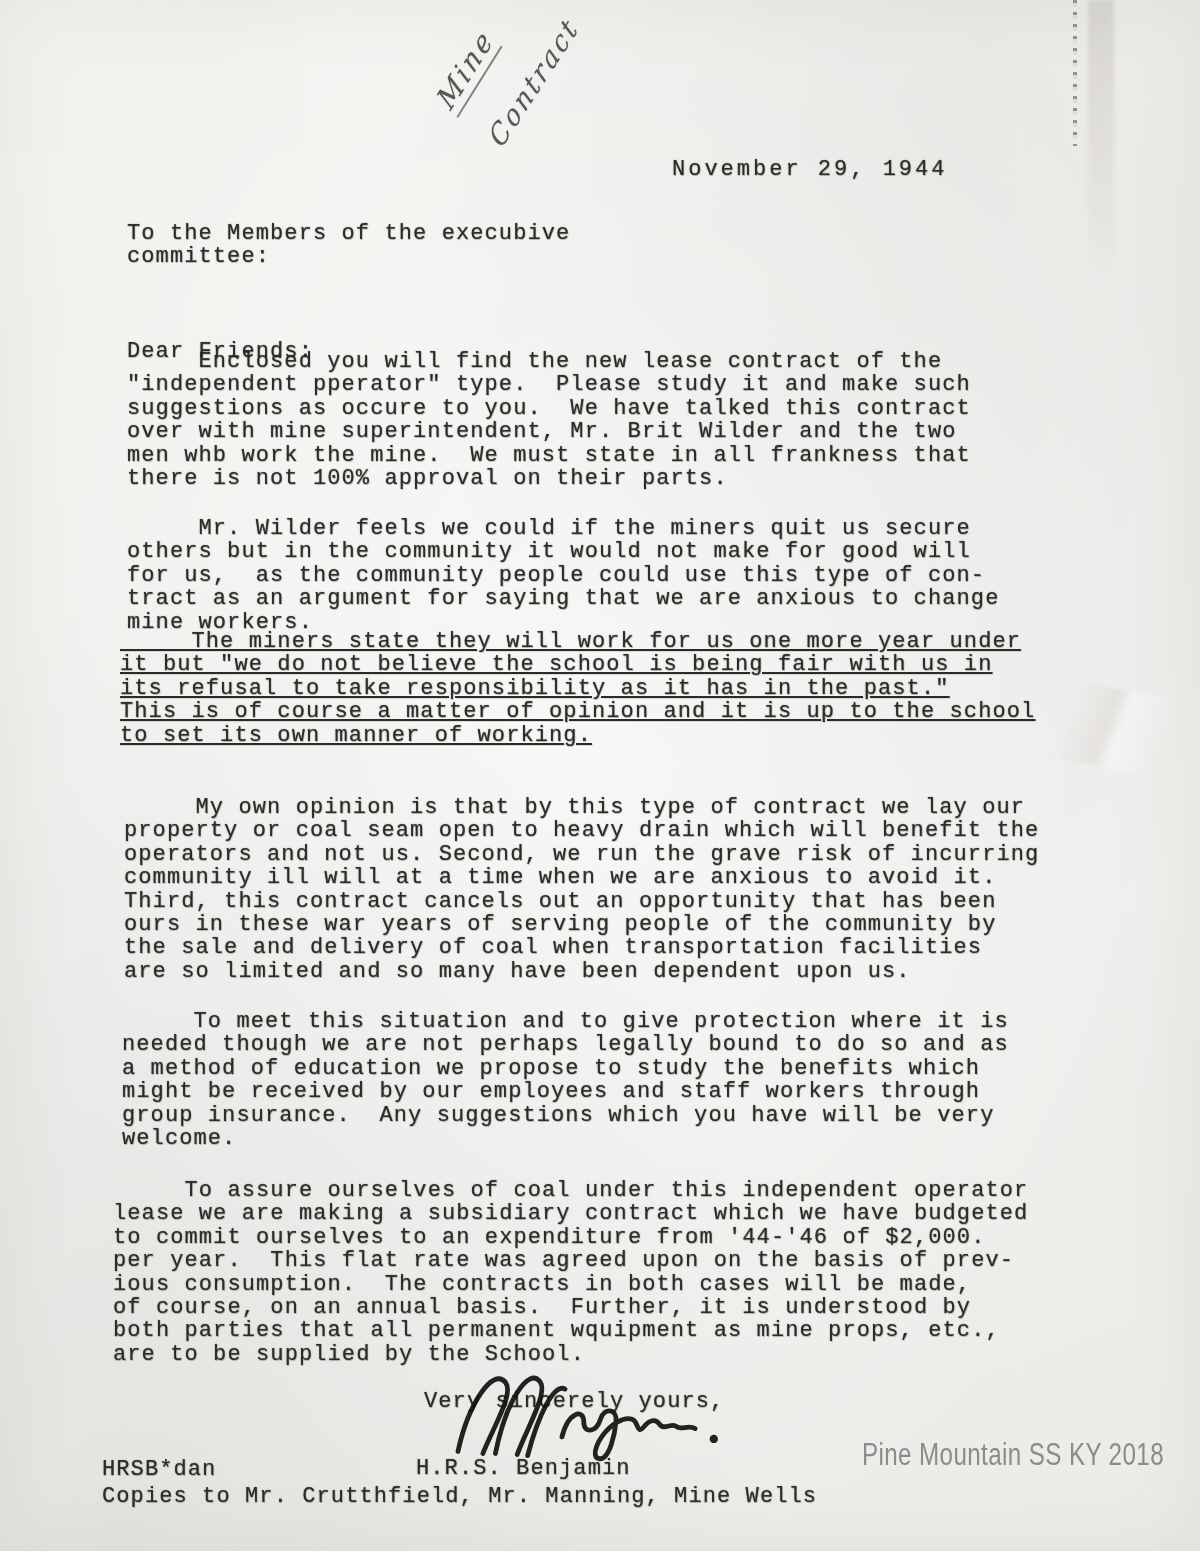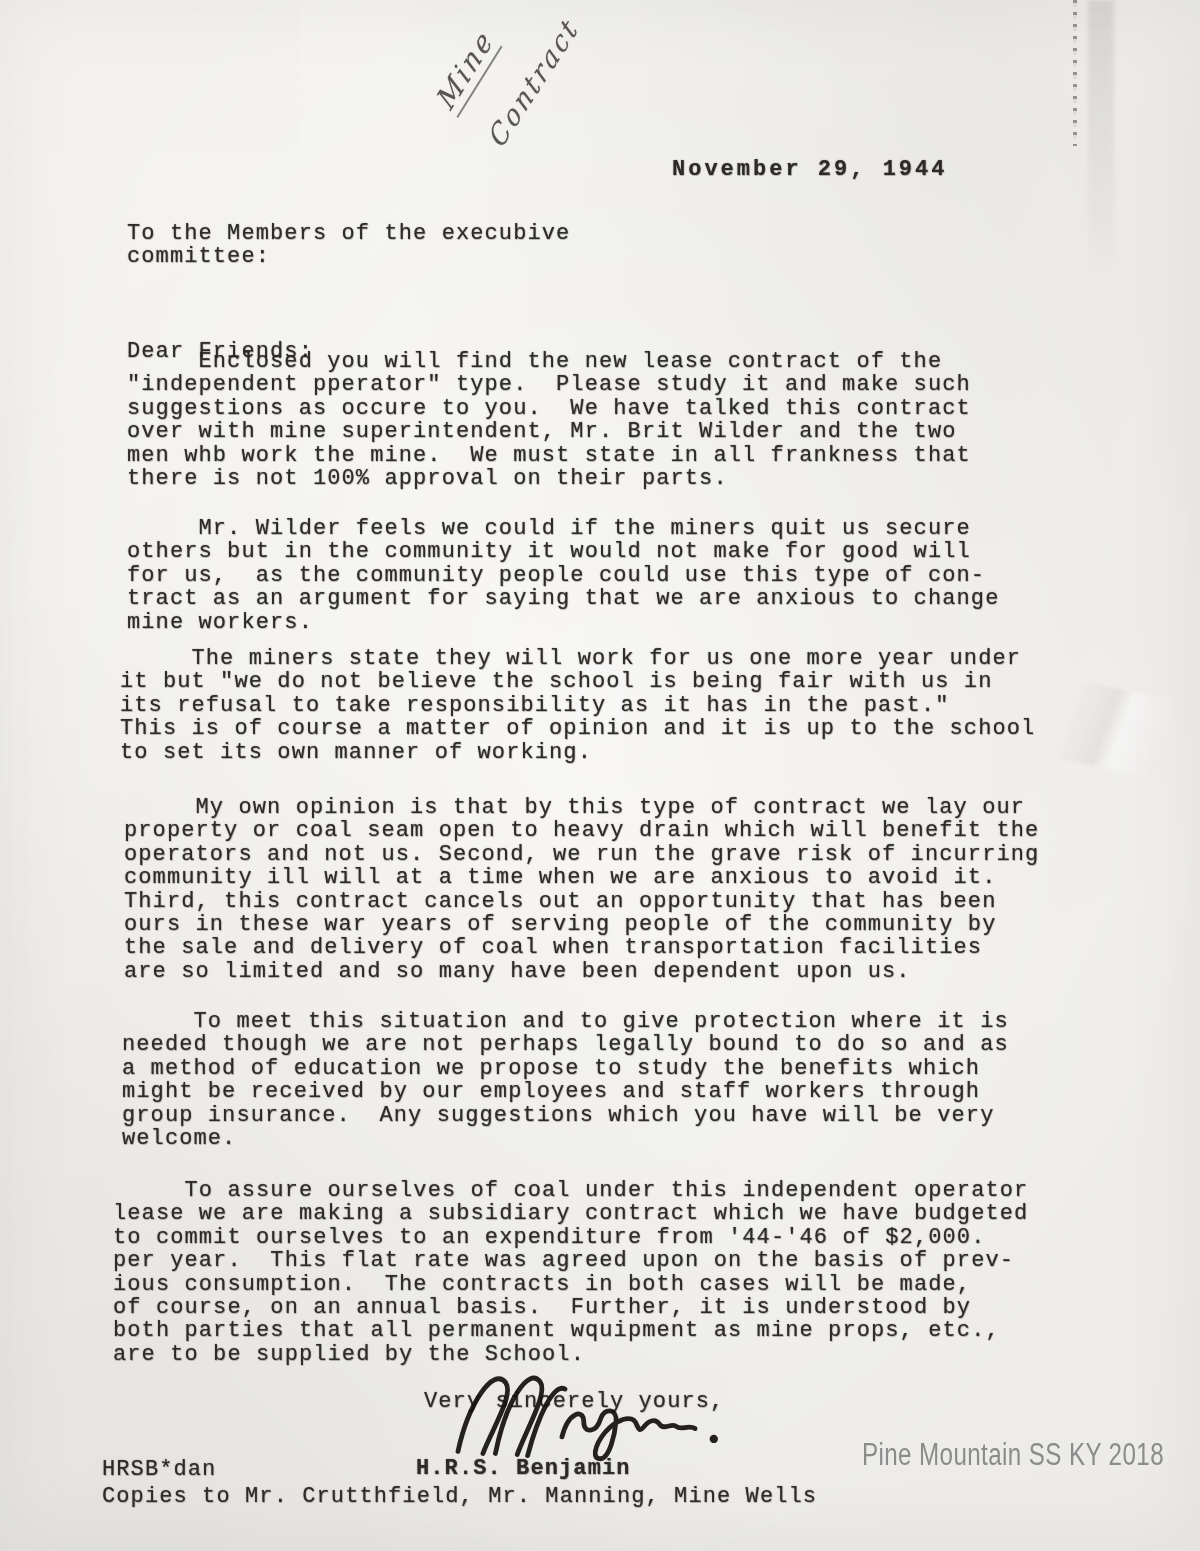--- a/index.html
+++ b/index.html
@@ -22,21 +22,21 @@
   .typed {
     position: absolute;
     white-space: pre;
     font-size: 22px;
     letter-spacing: 1.1px;
     line-height: 23.4px;
     color: rgba(38,35,32,0.90);
     text-shadow: 0 0 1.2px rgba(38,35,32,0.62), 0.6px 0.6px 0 rgba(38,35,32,0.22);
   }
   .recipient { line-height: 23px; }
-  .date-line { letter-spacing: 3px; font-weight: bold; }
+  .date-line { letter-spacing: 3px; }
   .hand {
     position: absolute;
     font-family: "DejaVu Serif", serif;
     font-style: italic;
     color: rgba(72,70,68,0.82);
     transform-origin: left bottom;
     letter-spacing: 3px;
     text-shadow: 0 0 0.8px rgba(72,70,68,0.5);
   }
   .hand-word-1 { left: 458px; top: 82px; font-size: 28px; transform: rotate(-58deg) skewX(-10deg); border-bottom: 2px solid rgba(72,70,68,0.65); padding-bottom: 1px; }
@@ -100,21 +100,21 @@
 over with mine superintendent, Mr. Brit Wilder and the two
 men whb work the mine.  We must state in all frankness that
 there is not 100% approval on their parts.</div>
 
   <div class="typed" style="left:127px; top:510px;margin-top:7px;">     Mr. Wilder feels we could if the miners quit us secure
 others but in the community it would not make for good will
 for us,  as the community people could use this type of con-
 tract as an argument for saying that we are anxious to change
 mine workers.</div>
 
-  <div class="typed" style="left:120px; top:647px;">     The miners state they will work for us one more year under
+  <div class="typed" style="left:120px; top:630px;text-decoration:underline;">     The miners state they will work for us one more year under
 it but "we do not believe the school is being fair with us in
 its refusal to take responsibility as it has in the past."
 This is of course a matter of opinion and it is up to the school
 to set its own manner of working.</div>
 
   <div class="typed" style="left:124px; top:796px;">     My own opinion is that by this type of contract we lay our
 property or coal seam open to heavy drain which will benefit the
 operators and not us. Second, we run the grave risk of incurring
 community ill will at a time when we are anxious to avoid it.
 Third, this contract cancels out an opportunity that has been
@@ -145,21 +145,21 @@
       <g fill="none" stroke="rgba(18,16,14,0.92)" stroke-width="4.6" stroke-linecap="round" stroke-linejoin="round">
         <path d="M24,86 C34,40 58,4 70,20 C78,32 56,66 48,88"></path>
         <path d="M60,88 C70,38 92,4 103,19 C111,30 89,66 81,89"></path>
         <path d="M91,90 C101,52 116,20 127,26"></path>
         <path d="M124,72 C130,48 145,44 145,58 C145,69 157,68 161,55 C165,43 177,45 176,57 C175,68 170,94 160,93 C151,92 158,74 170,63 C178,56 188,52 193,56 C198,60 196,70 203,62 C208,56 214,54 218,60 C222,66 230,58 234,62 C238,66 246,60 252,64"></path>
       </g>
       <circle cx="270" cy="74" r="4" fill="rgba(18,16,14,0.92)"></circle>
     </svg>
   </div>
 
-  <div class="typed" style="left:416px; top:1457px;font-weight:bold;">H.R.S. Benjamin</div>
+  <div class="typed" style="left:416px; top:1457px;">H.R.S. Benjamin</div>
 
   <div class="typed" style="left:102px; top:1485px;">Copies to Mr. Crutthfield, Mr. Manning, Mine Wells</div>
 
   <div class="typed" style="left:102px; top:1458px;">HRSB*dan</div>
 
   <div class="watermark">Pine Mountain SS KY 2018</div>
 
 </div>
 
 </body></html>

